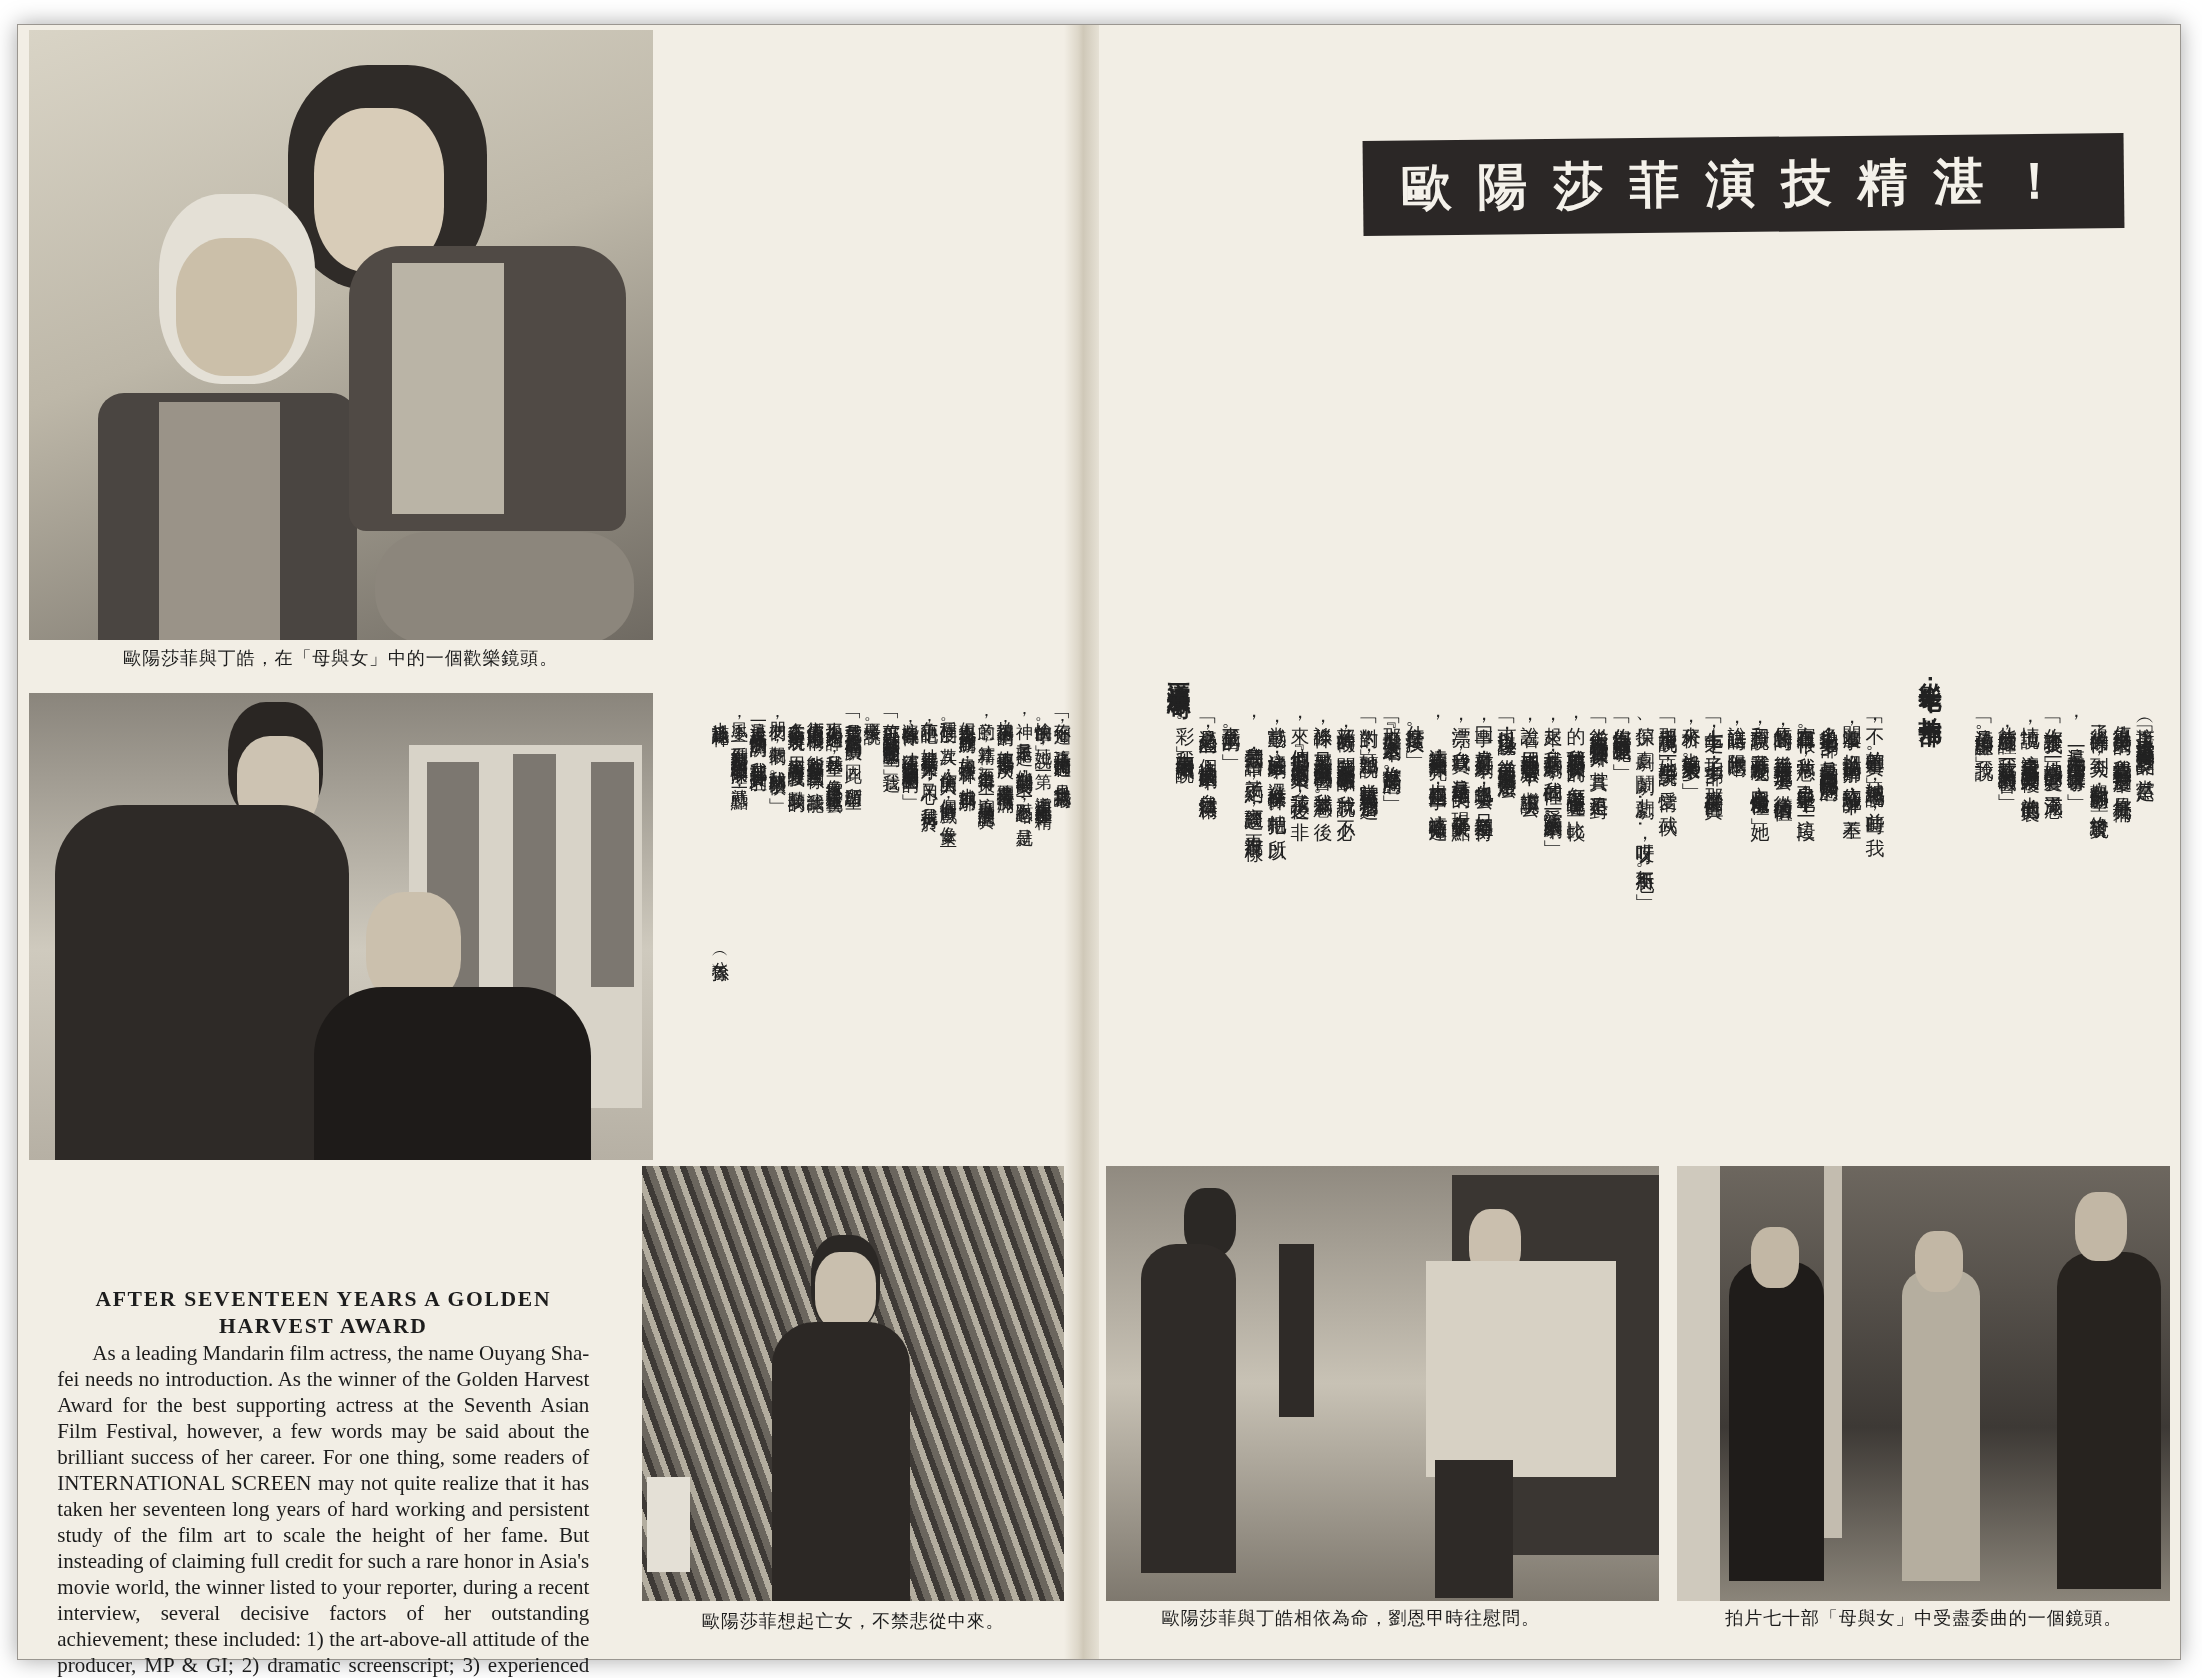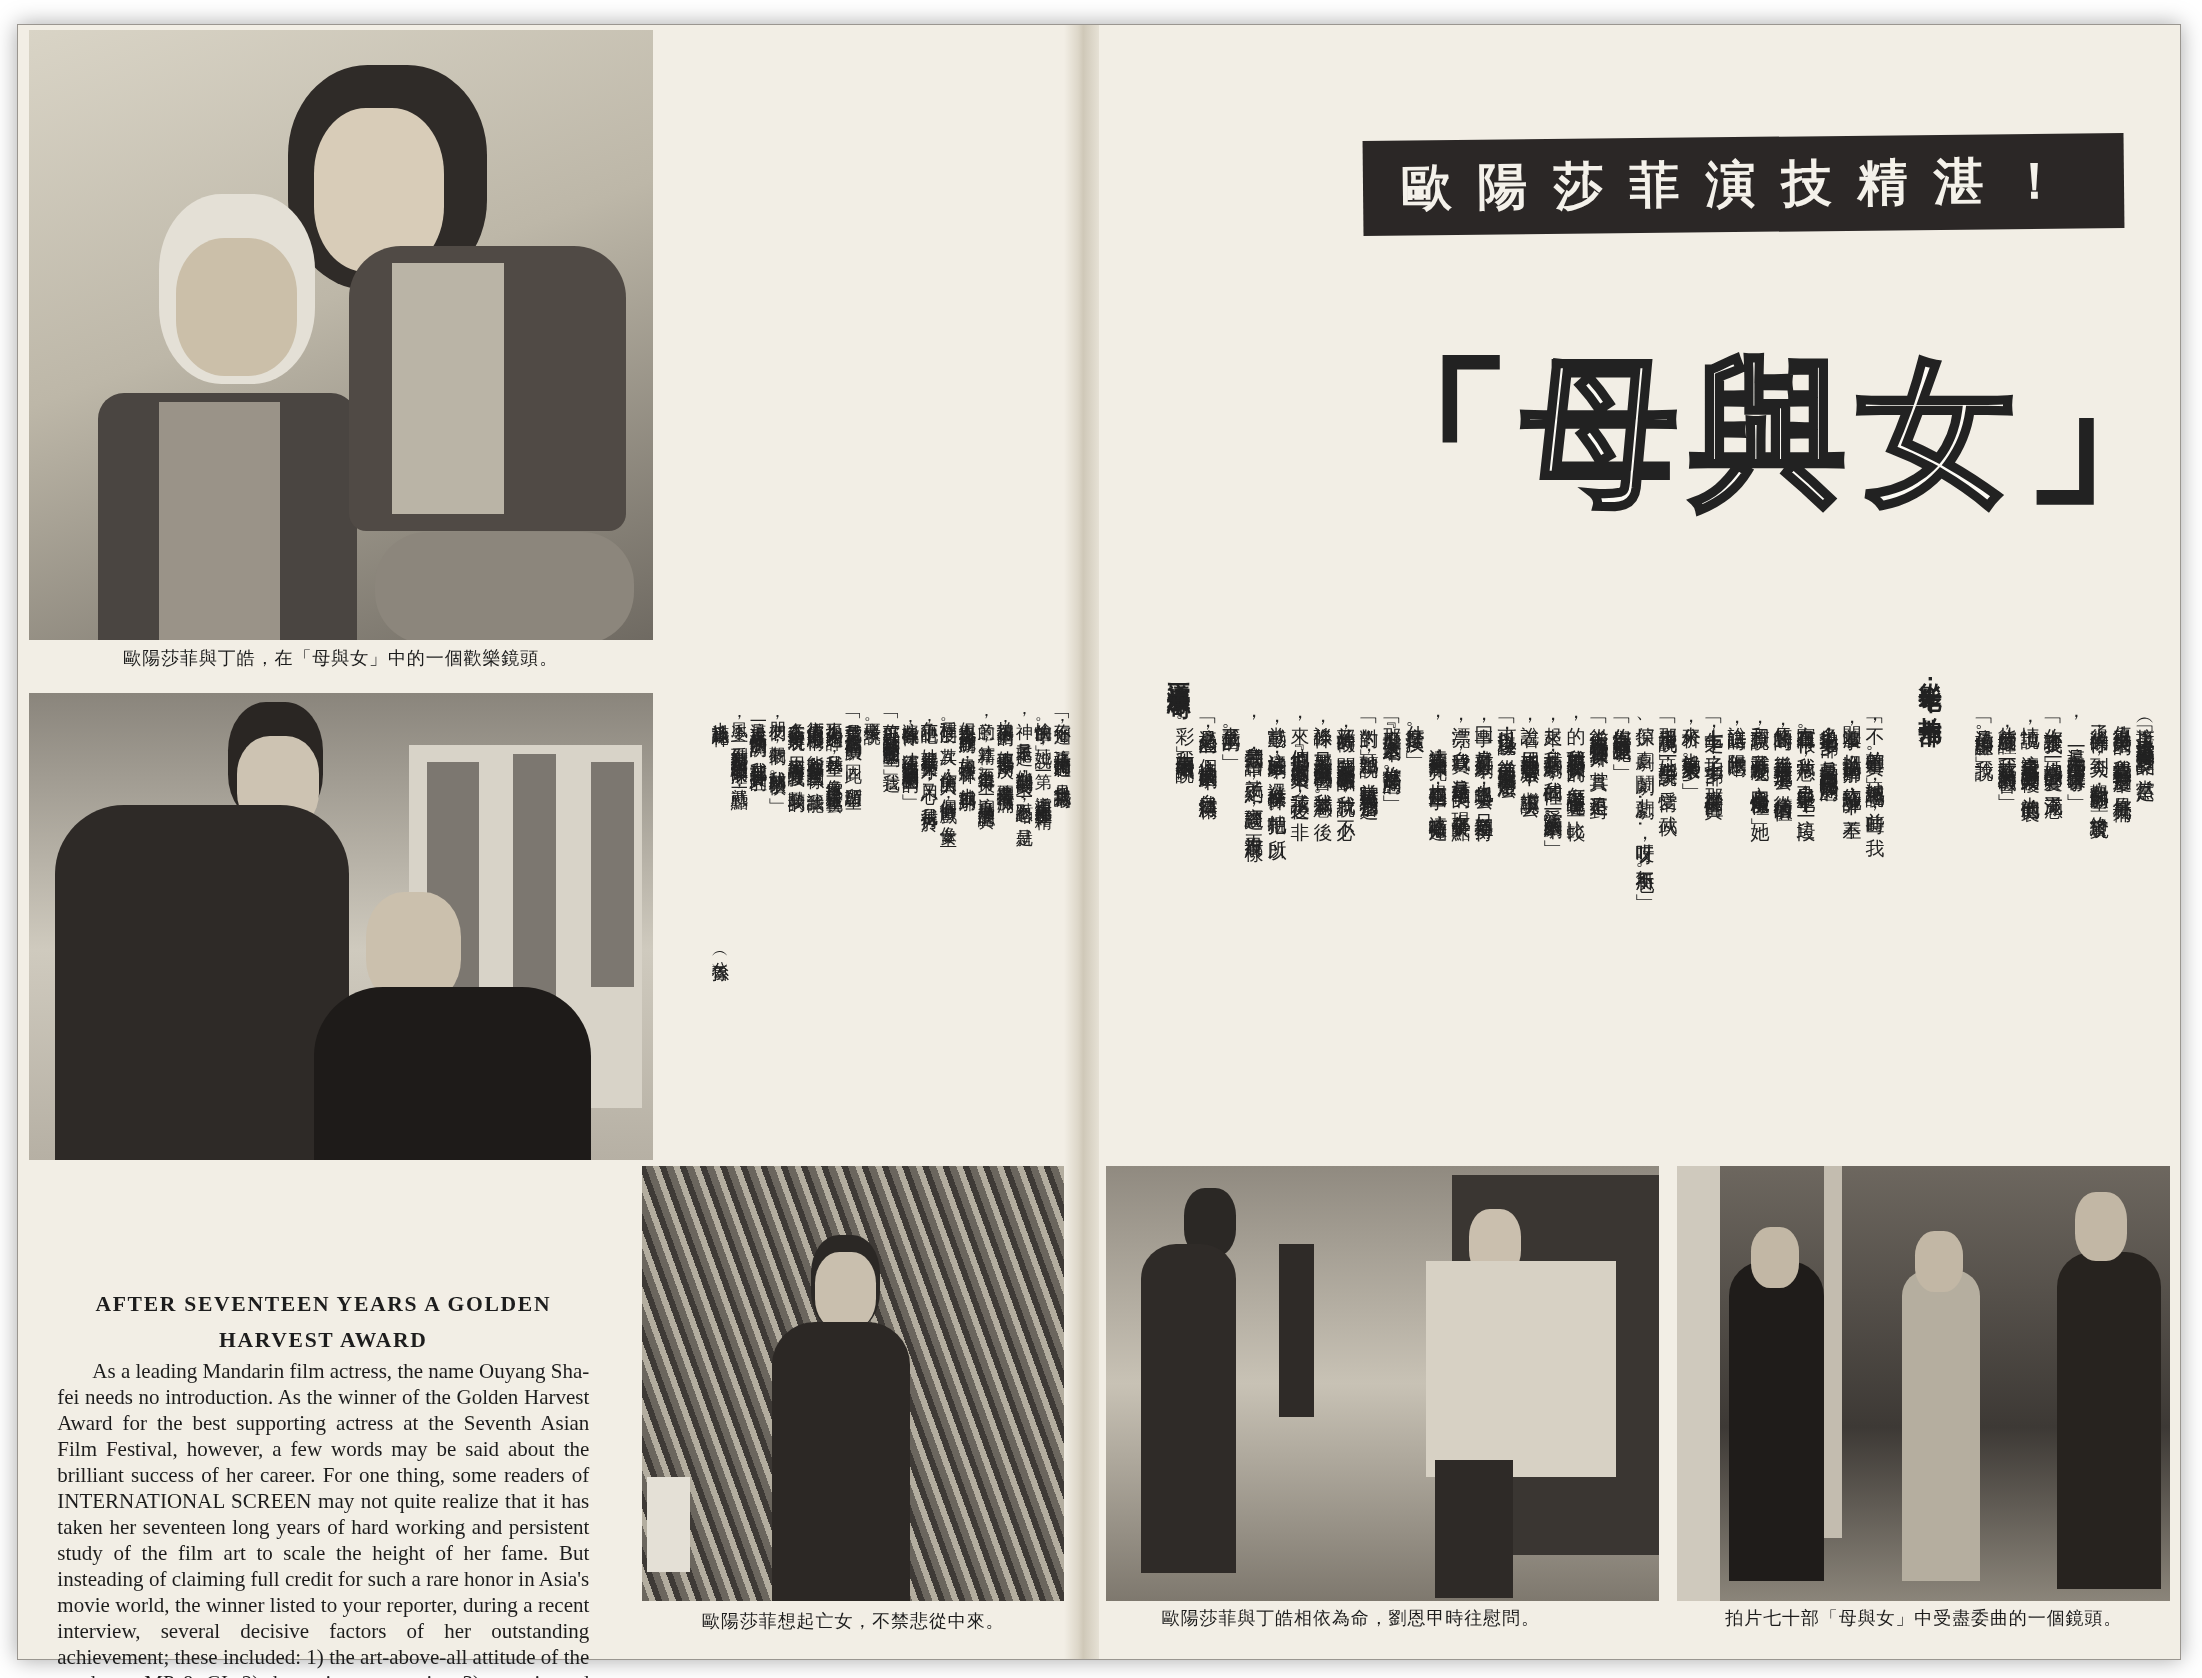--- a/index.html
+++ b/index.html
@@ -9,21 +9,21 @@
   .photo{position:absolute;background:#555;overflow:hidden;}
   .photo .ph{position:absolute;border-radius:40%;}
   .caption{position:absolute;font-size:18px;color:#1c1c1c;text-align:center;letter-spacing:0.9px;font-family:Liberation Sans, sans-serif;}
   .banner{position:absolute;left:1345px;top:112px;width:761px;height:95px;background:#2b2726;transform:rotate(-0.6deg);display:flex;justify-content:center;align-items:center;}
   .banner span{color:#f4f1ea;font-weight:bold;font-size:50px;letter-spacing:26px;font-family:"DejaVu Sans",sans-serif;}
   .title{position:absolute;top:303px;font-family:"DejaVu Serif",serif;font-weight:bold;font-size:199px;color:#fdfbf5;-webkit-text-stroke:4.3px #222;letter-spacing:12px;line-height:1;white-space:nowrap;}
   .vcol-wrap{position:absolute;display:flex;flex-direction:row-reverse;}
   .vcol{writing-mode:vertical-rl;font-size:19px;line-height:23px;color:#222;font-family:"DejaVu Sans",sans-serif;white-space:pre-wrap;letter-spacing:1.7px;}
   .vcol.head{font-weight:bold;font-size:23px;}
   .en-block{position:absolute;left:39px;top:1261px;width:532px;font-family:"Liberation Serif","DejaVu Serif",serif;color:#1d1d1d;}
-  .en-title{font-weight:bold;font-size:21.6px;text-align:center;letter-spacing:1.7px;line-height:36px;font-family:Liberation Serif, serif;}
+  .en-title{font-weight:bold;font-size:21.6px;text-align:center;letter-spacing:1.7px;line-height:27px;font-family:Liberation Serif, serif;}
   .en-body{font-size:21px;line-height:26px;text-align:justify;text-indent:35px;}
 </style>
 </head>
 <body>
 
 <div class="spread">
   <div class="gutter"></div>
 
   <div class="photo" style="left:10.4px;top:5.2px;width:624px;height:610px;background:linear-gradient(160deg,#d9d4c6 0%,#bdb7a8 45%,#6f6a62 100%);">
     <div class="ph" style="left:259px;top:35px;width:199px;height:225px;background:#2f2b28;"></div>
@@ -60,21 +60,20 @@
     <div class="ph" style="left:173px;top:86px;width:61px;height:78px;background:#c9bfae;"></div>
     <div style="position:absolute;left:130px;top:156px;width:138px;height:279px;background:#2c2825;border-radius:43px 43px 0 0;"></div>
     <div style="position:absolute;left:4.3px;top:311px;width:43px;height:95px;background:#e4e0d6;"></div>
   </div>
   <div class="caption" style="left:624px;top:1584px;width:422px;">歐陽莎菲想起亡女，不禁悲從中來。</div>
 
   <div class="banner">
       <span>歐陽莎菲演技精湛！</span>
     </div>
 
-  <div class="title" style="left:1336px;font-size:156px;top:329px;">「母與女」</div>
 
   <div class="vcol-wrap" style="left:1090px;top:640px;width:1072px;height:467px;">
     <div class="vcol" style="height:450px;">
       <span>（接上頁）「這次香港電影界得到許多獎品，當然是</span>
       <span>值得引爲榮耀的，我覺得對你要特別慶幸，你早就具備</span>
       <span>了得獎的條件，到今天，觀衆對你的願望，終於實現了</span>
       <span>，這是一九六〇年中國影壇一件大喜事呀！」</span>
       <span>「你太誇獎我了！」她一掃微散的鬢髮，充滿了感</span>
       <span>情地說，「這完全是電懋公司的光榮收穫，由於他們製</span>
       <span>片態度的嚴謹，我這才有一點努力的機會。」</span>

